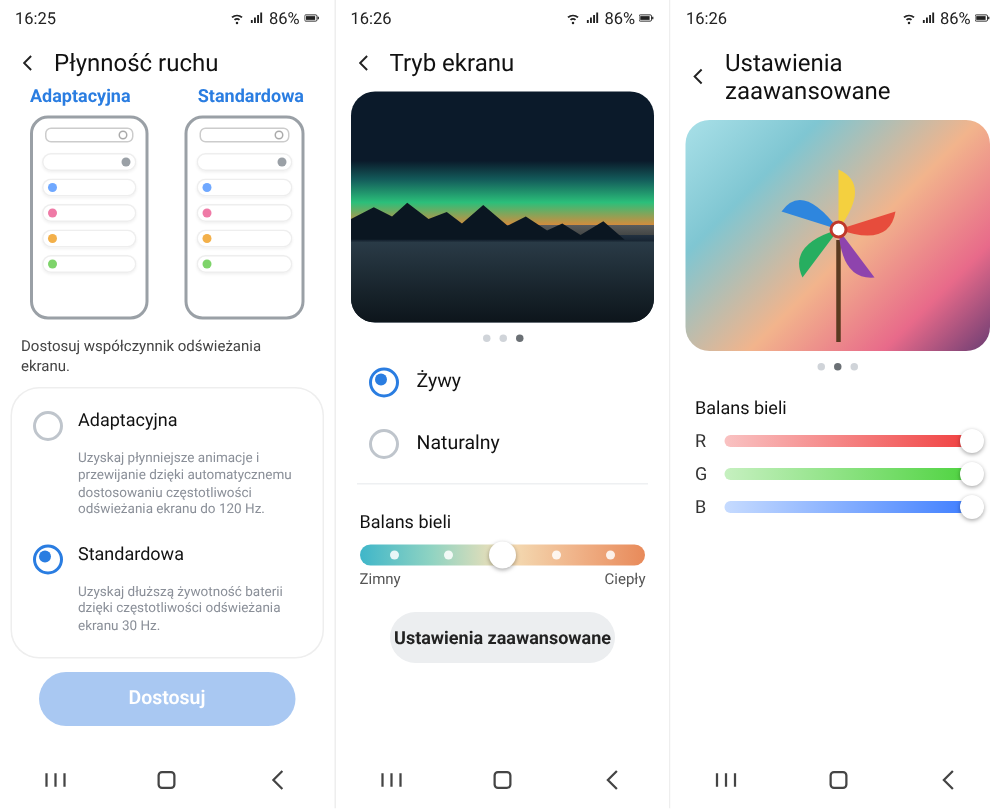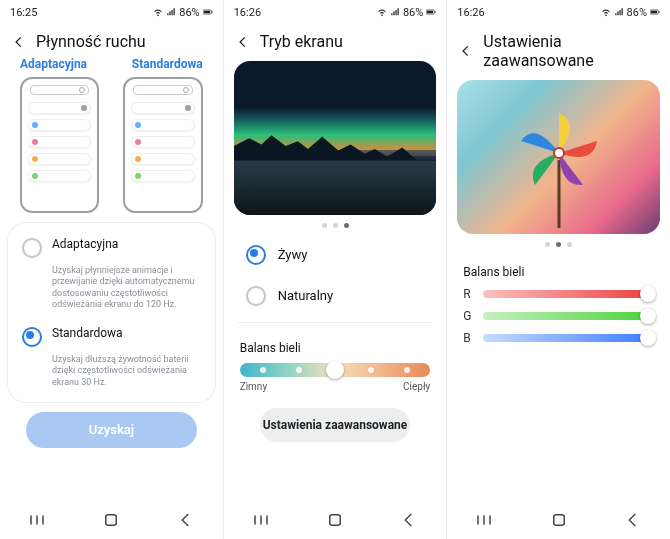--- a/index.html
+++ b/index.html
@@ -134,37 +134,38 @@
               <span class="dot" style="background:#ef7aa6"></span>
             </div>
           <div class="miniRow">
               <span class="dot" style="background:#f3b04a"></span>
             </div>
           <div class="miniRow">
               <span class="dot" style="background:#7ed46a"></span>
             </div>
         </div>
       </div>
+      <div class="caption">Dostosuj współczynnik odświeżania ekranu.</div>
       <div class="card">
         <div class="optRow">
           <div class="radio"></div>
           <div>
             <div class="optTitle">Adaptacyjna</div>
             <div class="optDesc">Uzyskaj płynniejsze animacje i przewijanie dzięki automatycznemu dostosowaniu częstotliwości odświeżania ekranu do 120 Hz.</div>
           </div>
         </div>
         <div class="optRow">
           <div class="radio sel"></div>
           <div>
             <div class="optTitle">Standardowa</div>
             <div class="optDesc">Uzyskaj dłuższą żywotność baterii dzięki częstotliwości odświeżania ekranu 30 Hz.</div>
           </div>
         </div>
       </div>
-      <div class="applyBtn">Uzyskaj</div>
+      <div class="applyBtn">Dostosuj</div>
     </div>
     <div class="nav">
       <svg class="nic" viewBox="0 0 24 24">
           <path stroke="#444" stroke-width="2" d="M4 6v12M12 6v12M20 6v12"></path>
         </svg>
       <svg class="nic" viewBox="0 0 24 24">
           <rect x="5" y="5" width="14" height="14" rx="3" fill="none" stroke="#444" stroke-width="2"></rect>
         </svg>
       <svg class="nic" viewBox="0 0 24 24">
           <path fill="none" stroke="#444" stroke-width="2" d="M15 4l-8 8 8 8"></path>

